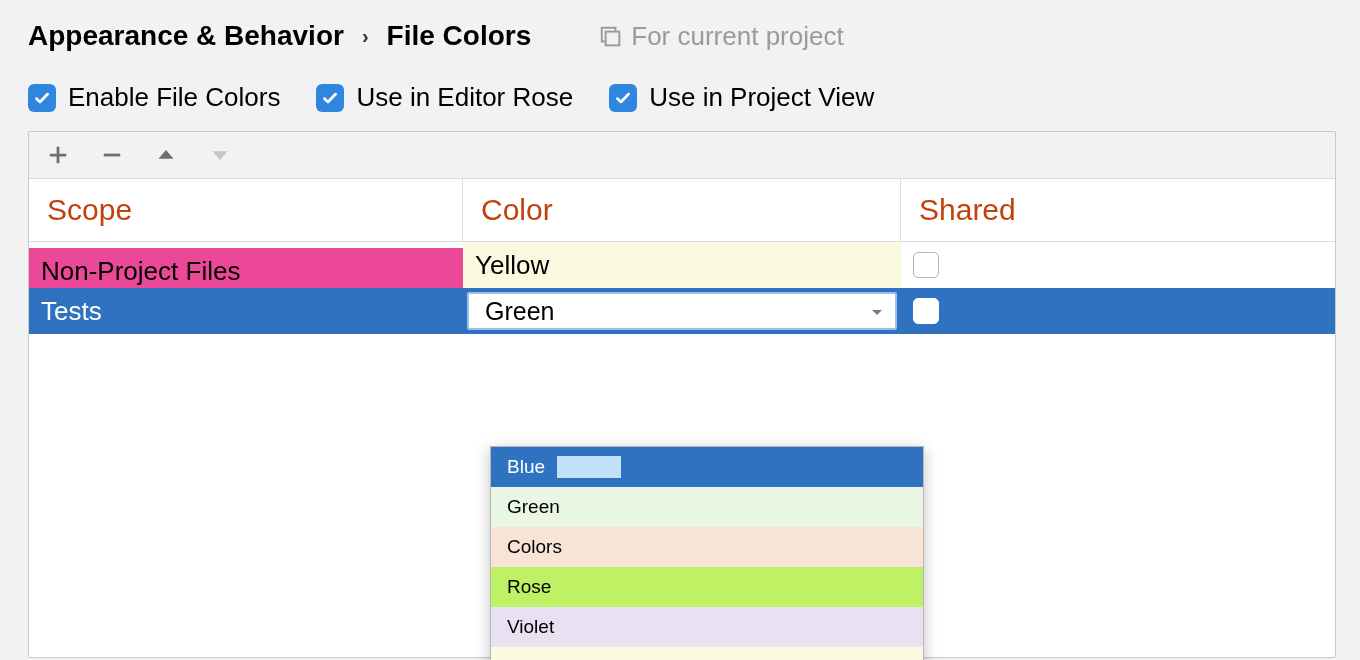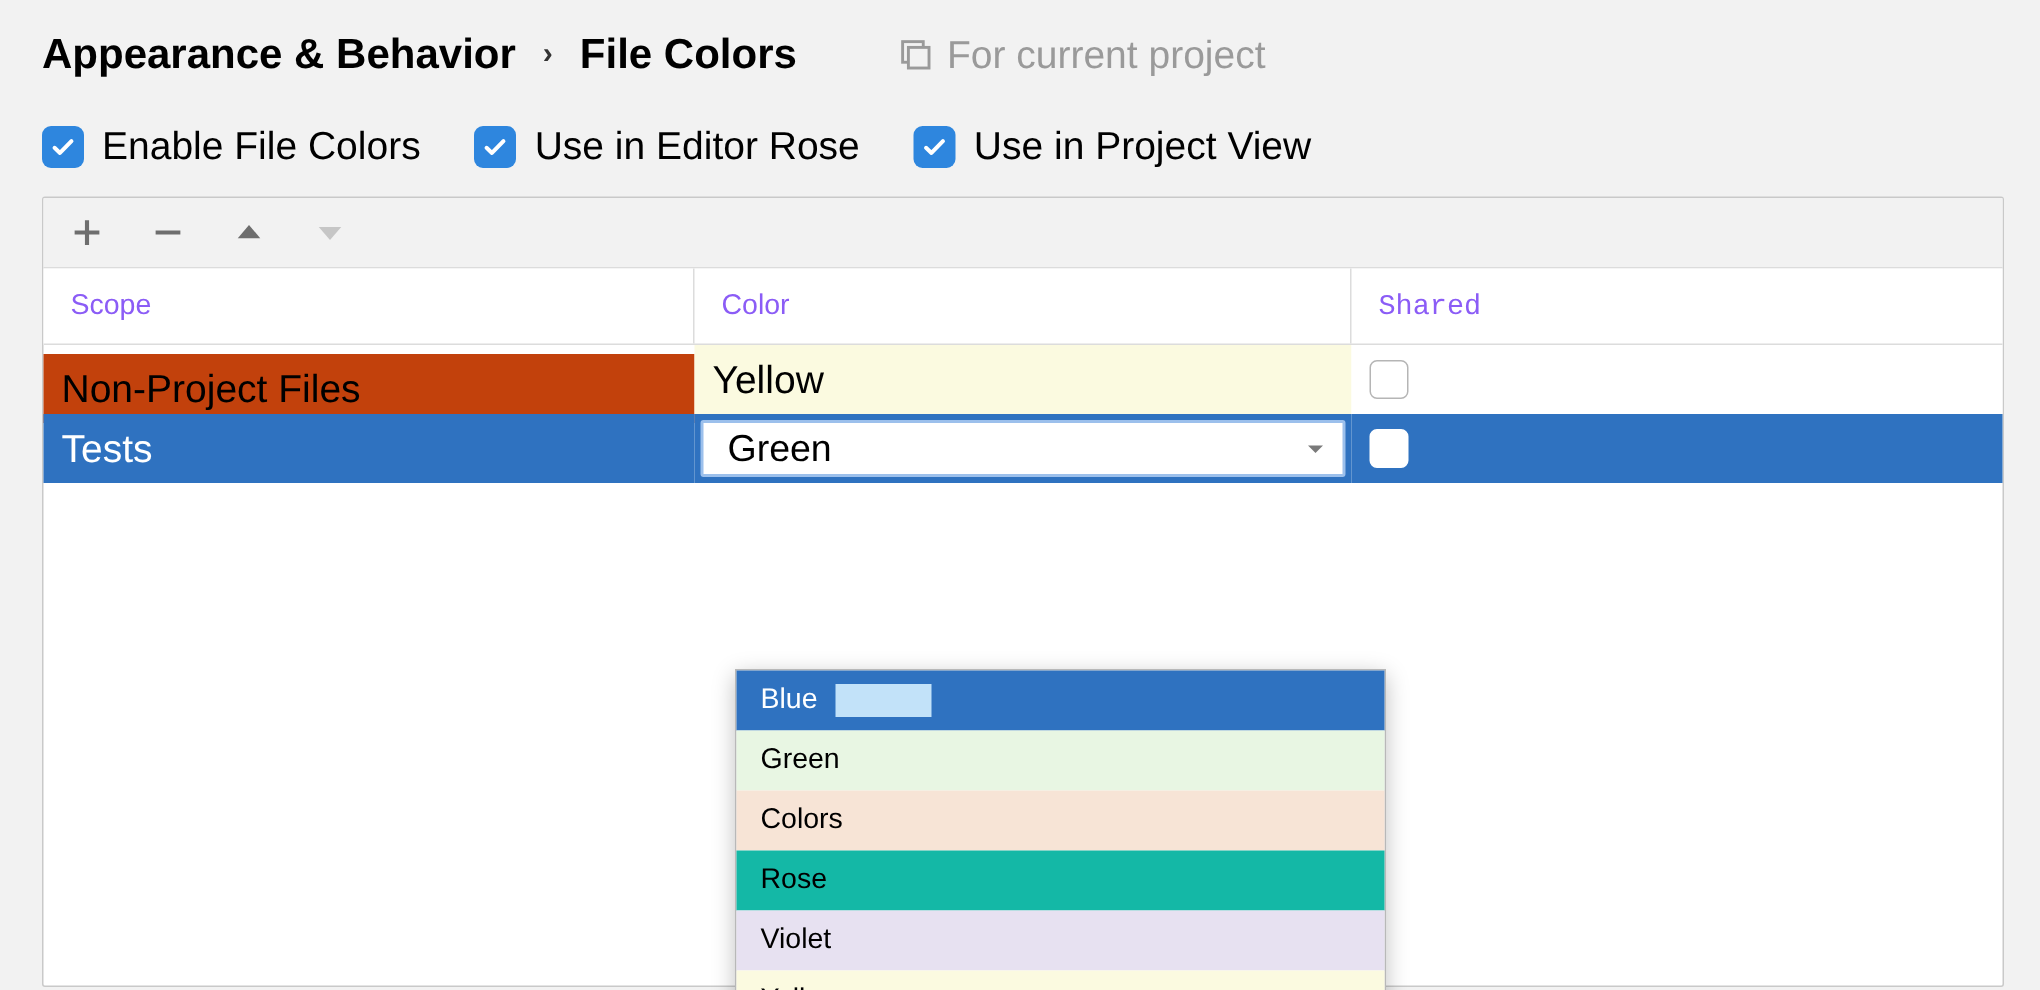--- a/index.html
+++ b/index.html
@@ -95,42 +95,42 @@
   .tool-btn svg { display:block; }
 
   
   .thead {
     display: flex;
     border-bottom: 1px solid #dcdcdc;
     background: #fff;
   }
   .th {
     padding: 14px 18px;
-    font-size: 19px;
-    color: #8b5cf6;
+    font-size: 30px;
+    color: #c2410c;
     border-right: 1px solid #dcdcdc;
   }
-  .th:last-child { border-right: none; font-family: Liberation Mono, monospace; }
+  .th:last-child { border-right: none; }
   .col-scope  { width: 434px; }
   .col-color  { width: 438px; }
   .col-shared { flex: 1; }
 
   
   .trow {
     display: flex;
     align-items: center;
     height: 46px;
   }
   .td { padding: 0 12px; height:100%; display:flex; align-items:center; }
   .td.scope  { width: 434px; }
   .td.color  { width: 438px; }
   .td.shared { flex: 1; }
 
   .row-yellow { }
-  .row-yellow .td.scope  { background: #c2410c; margin-top: 12px; }
+  .row-yellow .td.scope  { background: #ec4899; margin-top: 12px; }
   .row-yellow .td.color  { background: #fbfae0; }
   .row-yellow .td.shared { background: #fff; }
 
   .row-selected .td.scope  { background: #2f72c0; color:#fff; }
   .row-selected .td.color  { background: #2f72c0; padding:4px; }
   .row-selected .td.shared { background: #2f72c0; }
 
   
   .combo {
     background: #fff;
@@ -173,21 +173,21 @@
   }
   .dd-item.selected { background:#2f72c0; color:#fff; }
   .swatch {
     width: 64px;
     height: 22px;
     border: none;
   }
   .swatch.blue   { background:#c2e2f9; }
   .bg-green  { background:#e8f6e3; }
   .bg-orange { background:#f7e4d6; }
-  .bg-rose   { background:#14b8a6; }
+  .bg-rose   { background:#bef264; }
   .bg-violet { background:#e7e1f1; }
   .bg-yellow { background:#fbfae0; }
 
   
   .rbox {
     width: 26px;
     height: 26px;
     border: 1.5px solid #b5b5b5;
     border-radius: 5px;
     background: #fff;

